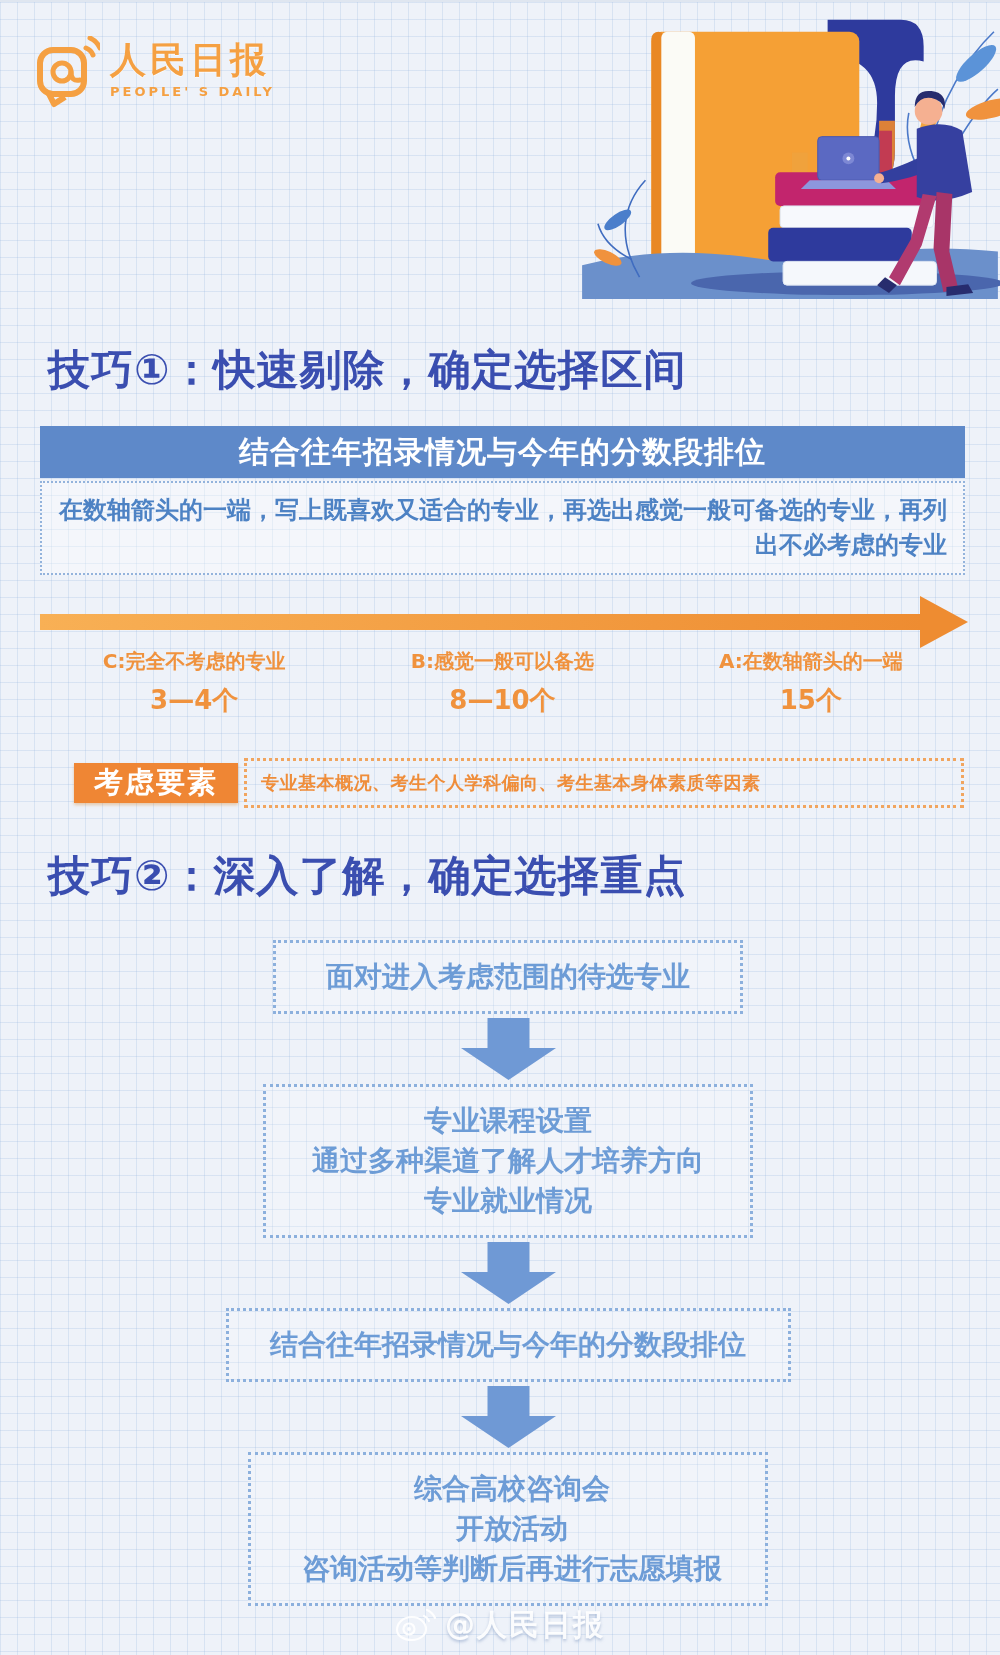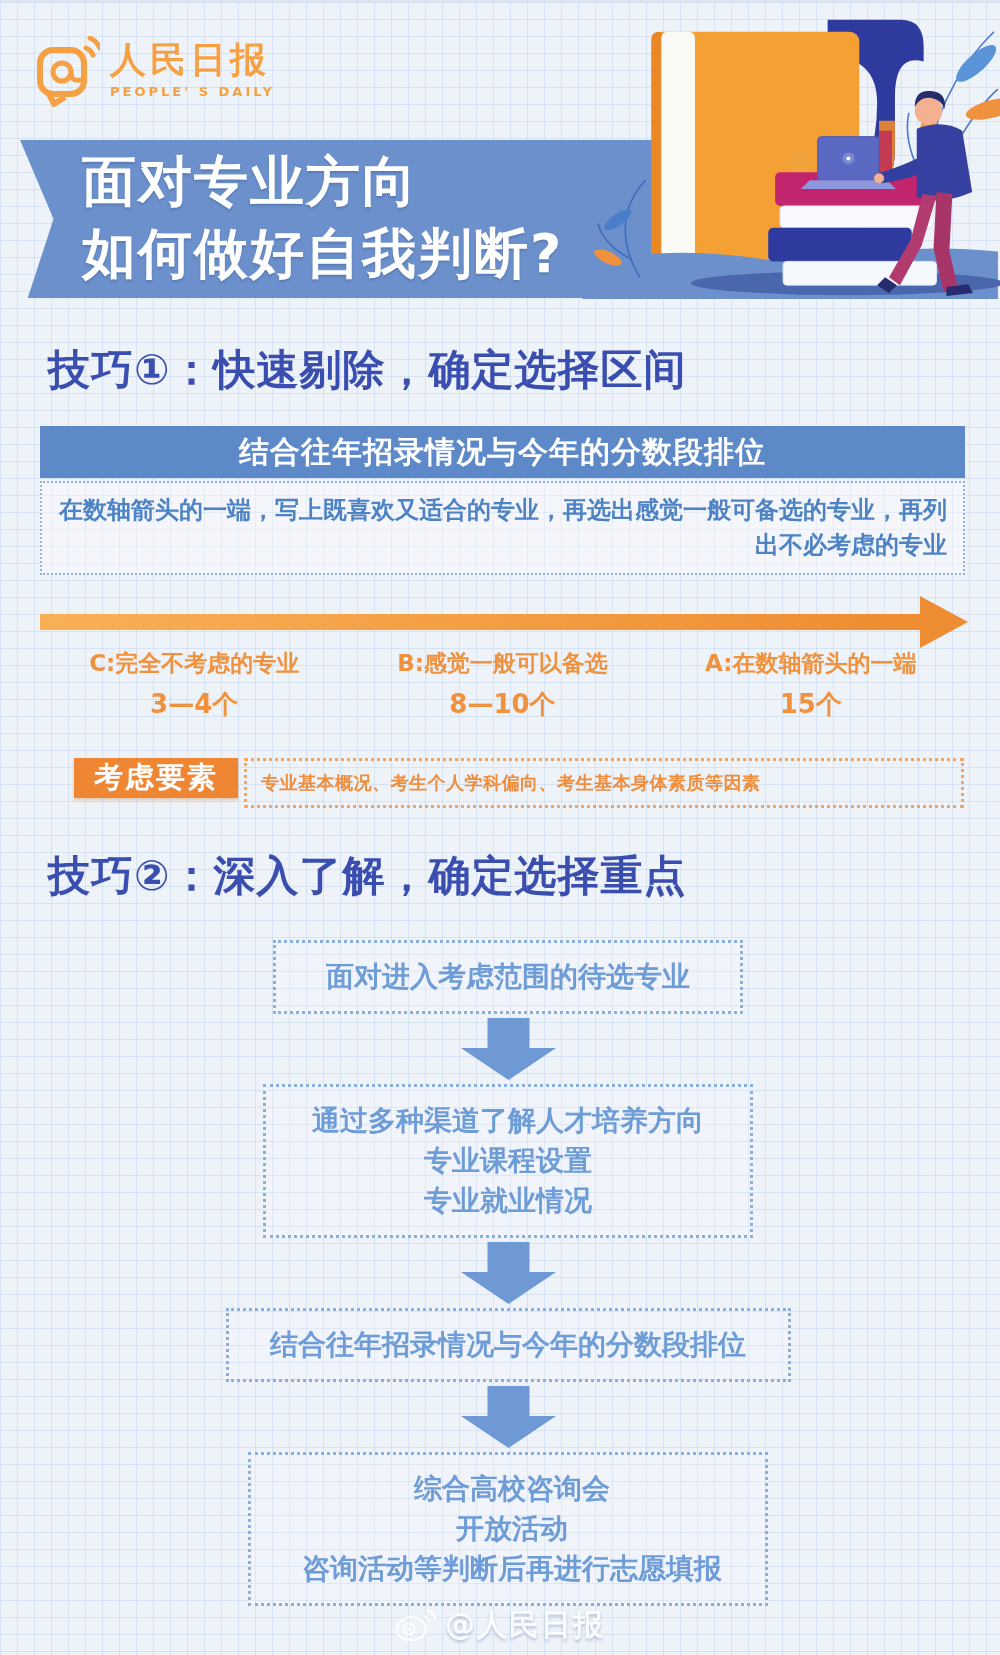--- a/index.html
+++ b/index.html
@@ -38,23 +38,23 @@
   .blue-bar { position:absolute; left:40px; top:424px; width:925px; height:52px;
               background:#5e89c9; display:flex; align-items:center; justify-content:center; }
   .blue-bar-text { color:#fff; font-size:30px; font-weight:bold; letter-spacing:1px; }
   .note-box { position:absolute; left:40px; top:479px; width:925px;
               border:2px dotted #93b3dc; background:rgba(255,255,255,0.35);
               padding:10px 16px;text-align:right; }
   .note-text { color:#4d82c4; font-size:24px; font-weight:bold; line-height:1.45; }
   .axis-arrow { position:absolute; left:38px; top:588px; width:930px; height:64px; }
   .axis-labels { position:absolute; left:40px; top:646px; width:925px; display:flex; }
   .axis-item { flex:1; text-align:center; color:#f0923d; font-weight:bold; }
-  .axis-item .lbl { font-size:23px; }
+  .axis-item .lbl { font-size:20px; }
   .axis-item .cnt { font-size:26px; margin-top:8px; }
-  .factors { position:absolute; left:74px; top:756px; width:890px; display:flex; align-items:flex-start; }
+  .factors { position:absolute; left:74px; top:756px; width:890px; display:flex; align-items:center; }
   .factors-badge { background:#ef8634; color:#fff; font-size:29px; font-weight:bold;
                    display:flex; align-items:center; padding:0 20px; letter-spacing:2px;
                    box-shadow:0 2px 3px rgba(210,120,30,.35); }
   .factors-box { border:3px dotted #f1a55f; margin-left:6px; flex:1;
                  display:flex; align-items:center; padding:10px 14px; }
   .factors-text { color:#ef8d3a; font-size:18px; font-weight:bold; letter-spacing:0.5px; }
   
   .flow { position:absolute; left:8px; top:938px; width:100%;
           display:flex; flex-direction:column; align-items:center; }
   .flow-box { border:3px dotted #8cb0dd; text-align:center; padding:14px 24px;
@@ -81,26 +81,20 @@
       <path d="M14 56 l6 12 l11 -7" fill="none" stroke="#f5a042" stroke-width="6" stroke-linejoin="round"></path>
       <path d="M52 12 a12 12 0 0 1 7 7" fill="none" stroke="#f5a042" stroke-width="5" stroke-linecap="round"></path>
       <path d="M56 2 a20 20 0 0 1 10 10" fill="none" stroke="#f5a042" stroke-width="5" stroke-linecap="round"></path>
     </svg>
     <div class="logo-text">
       <div class="logo-cn">人民日报</div>
       <div class="logo-en">PEOPLE' S DAILY</div>
     </div>
   </div>
 
-  <div class="banner">
-    <div class="banner-inner">
-      <div class="banner-line">面对专业方向</div>
-      <div class="banner-line">如何做好自我判断?</div>
-    </div>
-  </div>
 
   <svg class="hero" viewBox="0 0 420 300">
 
     <g stroke="#4b79c9" stroke-width="1.6" fill="none">
       <path d="M352 150 C 360 100, 390 55, 416 30"></path>
       <path d="M380 140 C 398 110, 412 95, 420 88"></path>
       <path d="M340 170 C 330 150, 326 132, 330 112"></path>
     </g>
     <ellipse cx="398" cy="62" rx="26" ry="9" fill="#5b93d8" transform="rotate(-42 398 62)"></ellipse>
     <ellipse cx="414" cy="108" rx="27" ry="9" fill="#f0923d" transform="rotate(-14 414 108)"></ellipse>
@@ -200,22 +194,22 @@
   <div class="sec-heading sec2-heading">技巧②：深入了解，确定选择重点</div>
 
   <div class="flow">
     <div class="flow-box fb1">
       <div class="flow-line">面对进入考虑范围的待选专业</div>
     </div>
     <svg class="flow-arrow" viewBox="0 0 95 62">
       <polygon points="26.5,0 68.5,0 68.5,30 95,30 47.5,62 0,30 26.5,30" fill="#6f99d5"></polygon>
     </svg>
     <div class="flow-box fb2">
+      <div class="flow-line">专业课程设置</div>
       <div class="flow-line">通过多种渠道了解人才培养方向</div>
-      <div class="flow-line">专业课程设置</div>
       <div class="flow-line">专业就业情况</div>
     </div>
     <svg class="flow-arrow" viewBox="0 0 95 62">
       <polygon points="26.5,0 68.5,0 68.5,30 95,30 47.5,62 0,30 26.5,30" fill="#6f99d5"></polygon>
     </svg>
     <div class="flow-box fb3">
       <div class="flow-line">结合往年招录情况与今年的分数段排位</div>
     </div>
     <svg class="flow-arrow" viewBox="0 0 95 62">
       <polygon points="26.5,0 68.5,0 68.5,30 95,30 47.5,62 0,30 26.5,30" fill="#6f99d5"></polygon>

